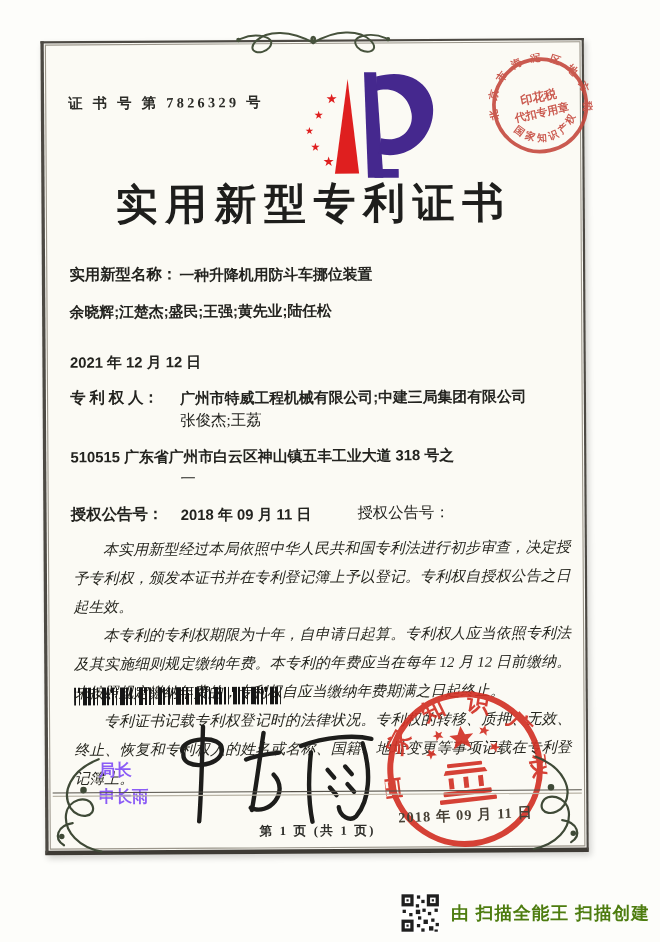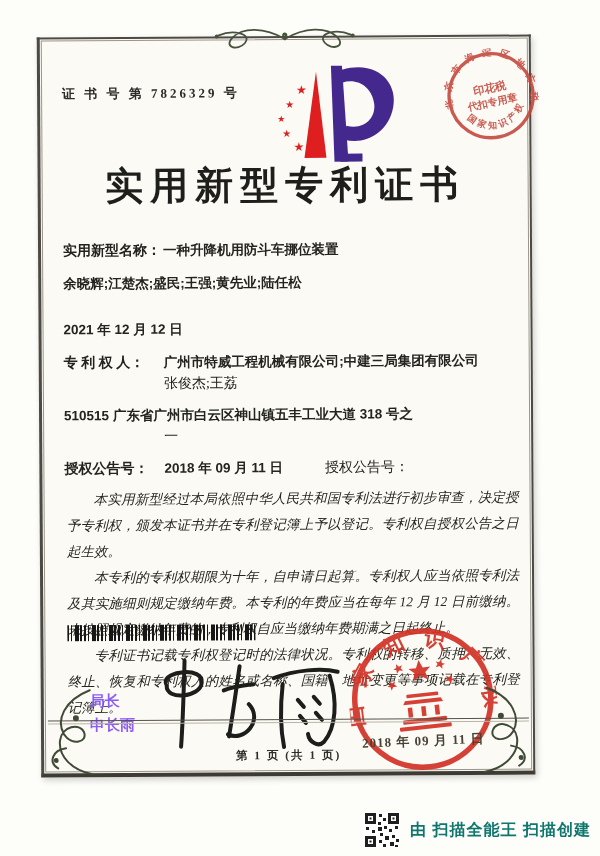--- a/index.html
+++ b/index.html
@@ -51,21 +51,21 @@
   .bottom-rule { position:absolute; left:4px; right:4px; top:681px; border-top:1px solid #55524a; }
   .bottom-rule2 { position:absolute; left:4px; right:4px; top:684px; border-top:1px solid #b9b4a6; }
   .orn-top { position:absolute; left:50%; top:-14px; transform:translateX(-50%); }
   .orn-bl { position:absolute; left:-2px; bottom:-3px; }
   .orn-br { position:absolute; right:-2px; bottom:-3px; transform:scaleX(-1); }
 
   .footer { position:absolute; left:0; top:710px; width:100%; text-align:center;
     font-size:11.5px; font-weight:bold; letter-spacing:2px; color:#2e2e2a; }
 
   .scanner { position:absolute; left:364px; top:812px; display:flex; align-items:center; gap:10px; }
-  .scanner .note { font-size:16px; font-weight:bold; color:#0f766e; letter-spacing:1px;
+  .scanner .note { font-size:16px; font-weight:bold; color:#4d7c0f; letter-spacing:1px;
     font-family:"Liberation Sans", sans-serif; white-space:nowrap; }
 </style>
 </head>
 <body>
 
 <div class="stage">
   <div class="smudge"></div>
 
   <div class="paper">
     <div class="paper-inner-line"></div>

